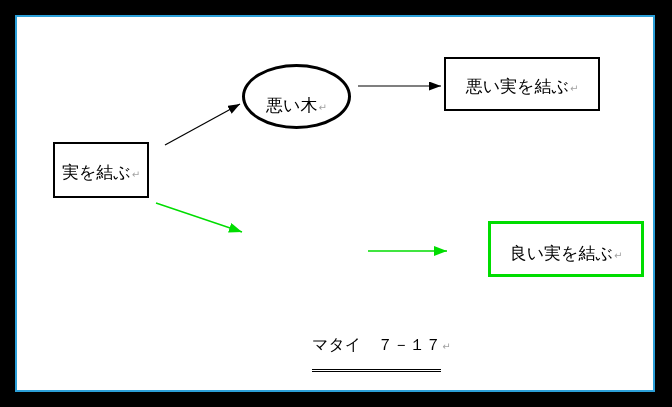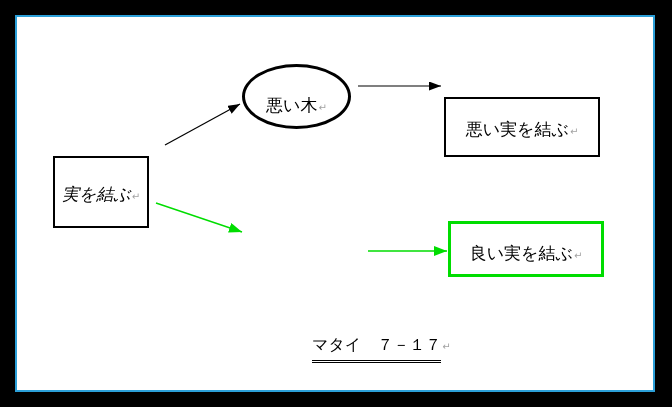--- a/index.html
+++ b/index.html
@@ -31,27 +31,27 @@
     display: flex;
     align-items: center;
     justify-content: center;
     background: #ffffff;
     color: #000000;
     font-size: 17px;
     line-height: 1;
     white-space: nowrap;
   }
   .rect-bad   { border: 2px solid #000000; }
-  .rect-good  { border: 3px solid #00dd00; }
+  .rect-good  { border: 3px solid #00dd00; margin-left: 40px; }
   .ellipse-bad  { border: 3px solid #000000; border-radius: 50%; }
   .ellipse-good { border: 3px solid #00dd00; border-radius: 50%; }
 
-  .node-start      { left: 53px;  top: 156px; width: 96px;  height: 72px; font-style: italic; }
+  .node-start      { left: 53px;  top: 142px; width: 96px;  height: 56px; }
   .node-bad-tree   { left: 242px; top: 64px;  width: 109px; height: 65px; }
-  .node-bad-fruit  { left: 444px; top: 57px;  width: 156px; height: 60px; margin-top: 40px; }
+  .node-bad-fruit  { left: 444px; top: 57px;  width: 156px; height: 54px; }
   .node-good-tree  { left: 250px; top: 216px; width: 113px; height: 70px; }
   .node-good-fruit { left: 448px; top: 221px; width: 156px; height: 56px; }
 
   .node-bad-tree .lblwrap,
   .node-good-tree .lblwrap { transform: translateY(9px); }
   .node-start .lblwrap     { transform: translateY(2px); }
   .node-bad-fruit .lblwrap { transform: translateY(2px); }
   .node-good-fruit .lblwrap{ transform: translateY(4px); }
 
   .pmark {
@@ -70,21 +70,21 @@
     position: absolute;
     left: 312px;
     top: 336px;
     font-size: 16px;
     line-height: 1.1;
     color: #000000;
     white-space: nowrap;
   }
   .caption .cap-text {
     border-bottom: 3px double #000000;
-    padding-bottom: 7px;
+    padding-bottom: 16px;
     margin-top: 16px;
   }
 </style>
 </head>
 <body>
 
 <div class="stage">
   <div class="page"></div>
 
   <svg class="arrow-layer" width="672" height="407" viewBox="0 0 672 407" xmlns="http://www.w3.org/2000/svg">

